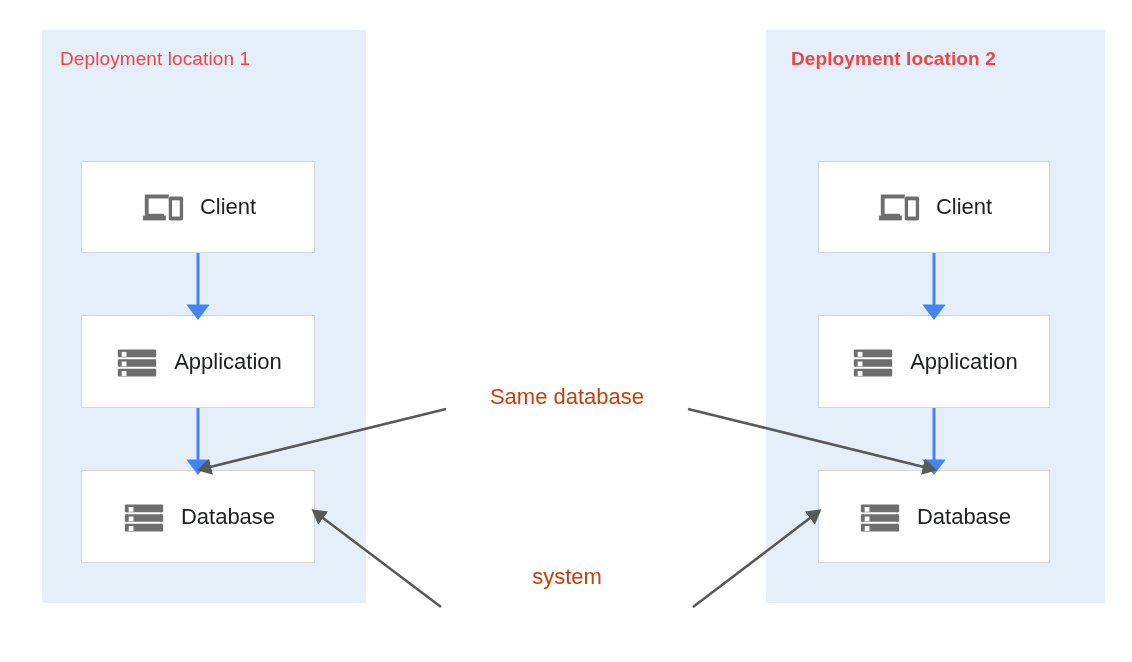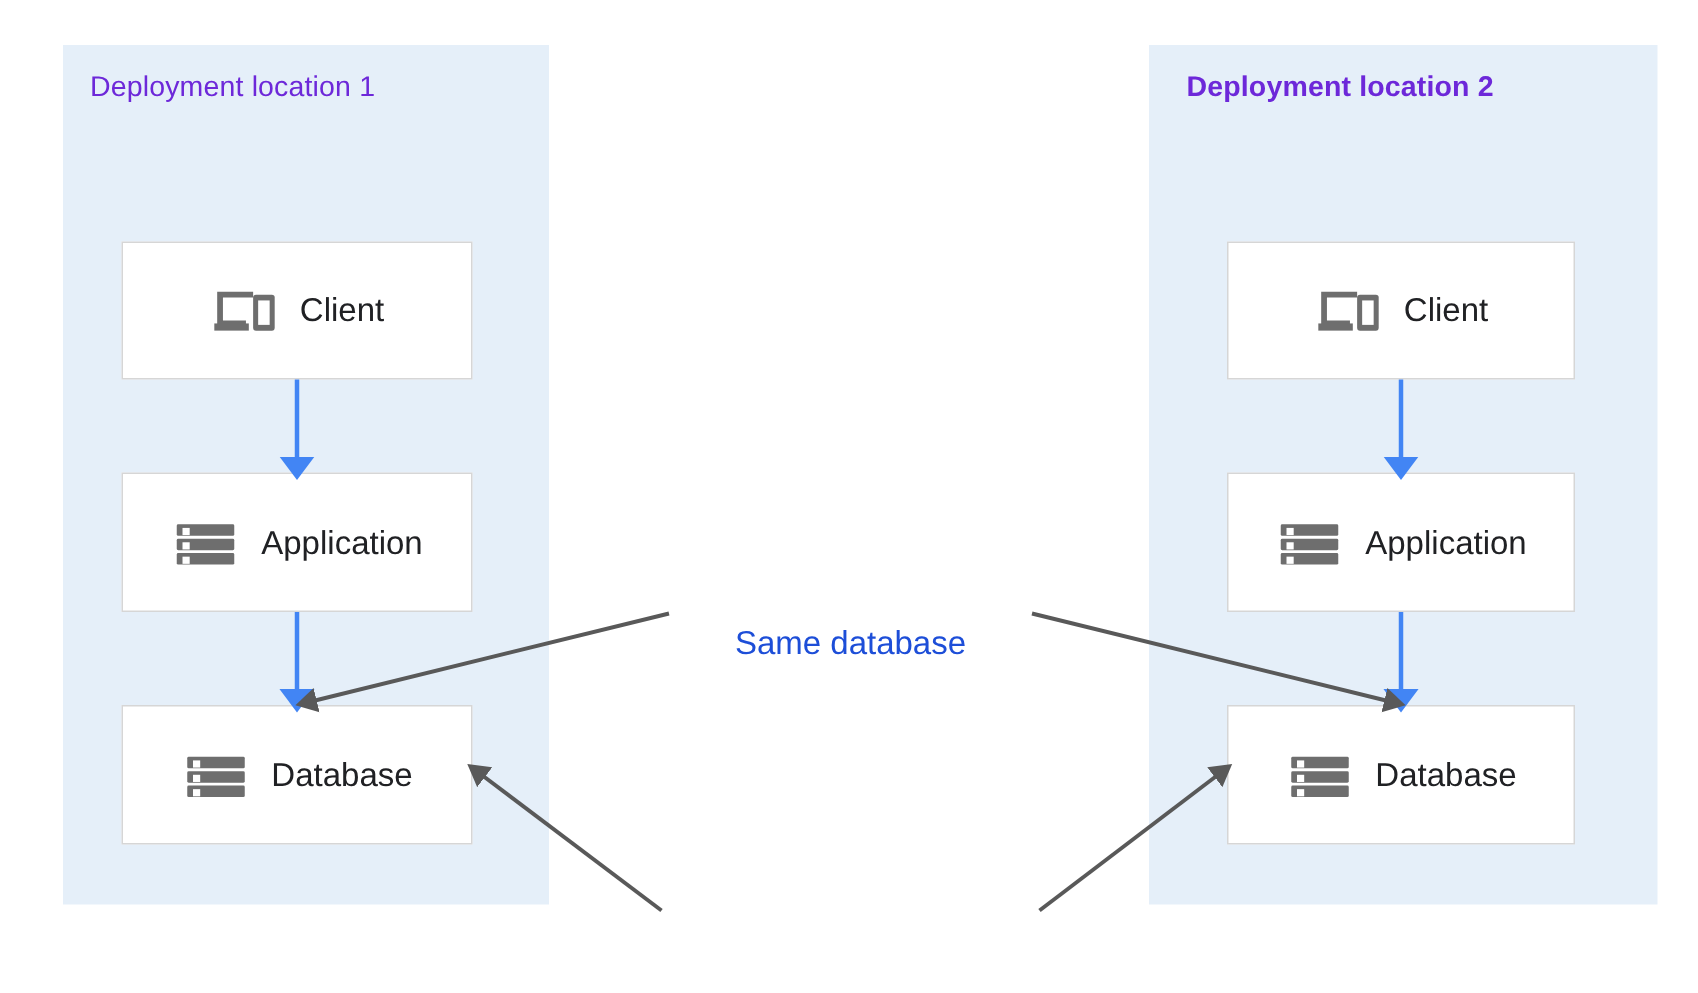--- a/index.html
+++ b/index.html
@@ -16,21 +16,21 @@
     height: 662px;
     background: #ffffff;
     overflow: hidden;
   }
   .zone {
     position: absolute;
     background: #e5eff9;
   }
   .zone-title {
     position: absolute;
-    color: #6d28d9;
+    color: #ef4444;
     font-size: 19px;
     font-family: "Liberation Sans", sans-serif;
     white-space: nowrap;
     letter-spacing: 0.1px;
   }
   .node {
     position: absolute;
     background: #ffffff;
     border: 1px solid #d6d6d6;
     box-sizing: border-box;
@@ -60,25 +60,24 @@
     left: 0;
     top: 0;
     width: 1132px;
     height: 662px;
     pointer-events: none;
   }
   .annotation {
     position: absolute;
     text-align: center;
     font-size: 22px;
-    color: #1d4ed8;
+    color: #c2410c;
     line-height: 30px;
     font-family: "Liberation Sans", sans-serif;
     white-space: nowrap;
-    margin-top: 32px;
   }
 </style>
 </head>
 <body>
 
 <div id="canvas">
 
   <div class="zone" style="left:42px; top:30px; width:324px; height:573px;"></div>
   <div class="zone-title" style="left:60px; top:48px;">Deployment location 1</div>
 
@@ -186,15 +185,16 @@
 
     <line x1="441" y1="607" x2="319" y2="515" stroke="#595959" stroke-width="2.6" marker-end="url(#gray-head)"></line>
     <line x1="693" y1="607" x2="814" y2="515" stroke="#595959" stroke-width="2.6" marker-end="url(#gray-head)"></line>
   </svg>
 
   <div class="annotation" style="left:455px; top:382px; width:224px;">
     <div>Same database</div>
   </div>
 
   <div class="annotation" style="left:455px; top:562px; width:224px;">
+    <div>system</div>
   </div>
 
 </div>
 
 </body></html>

